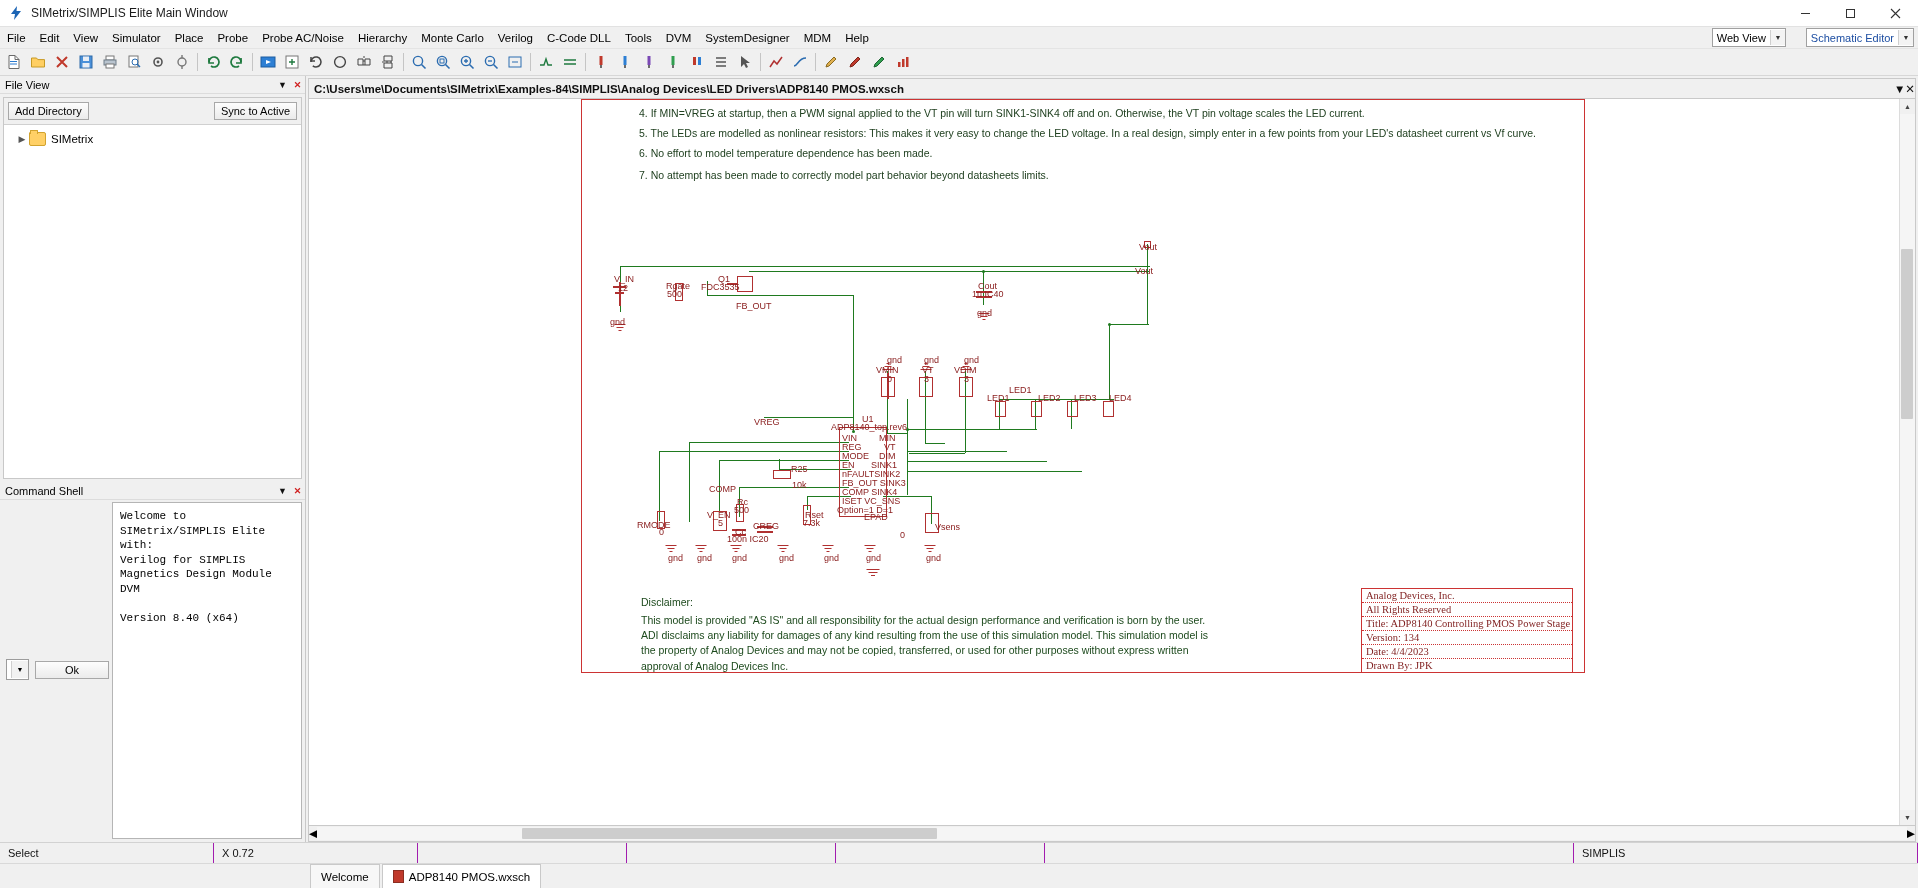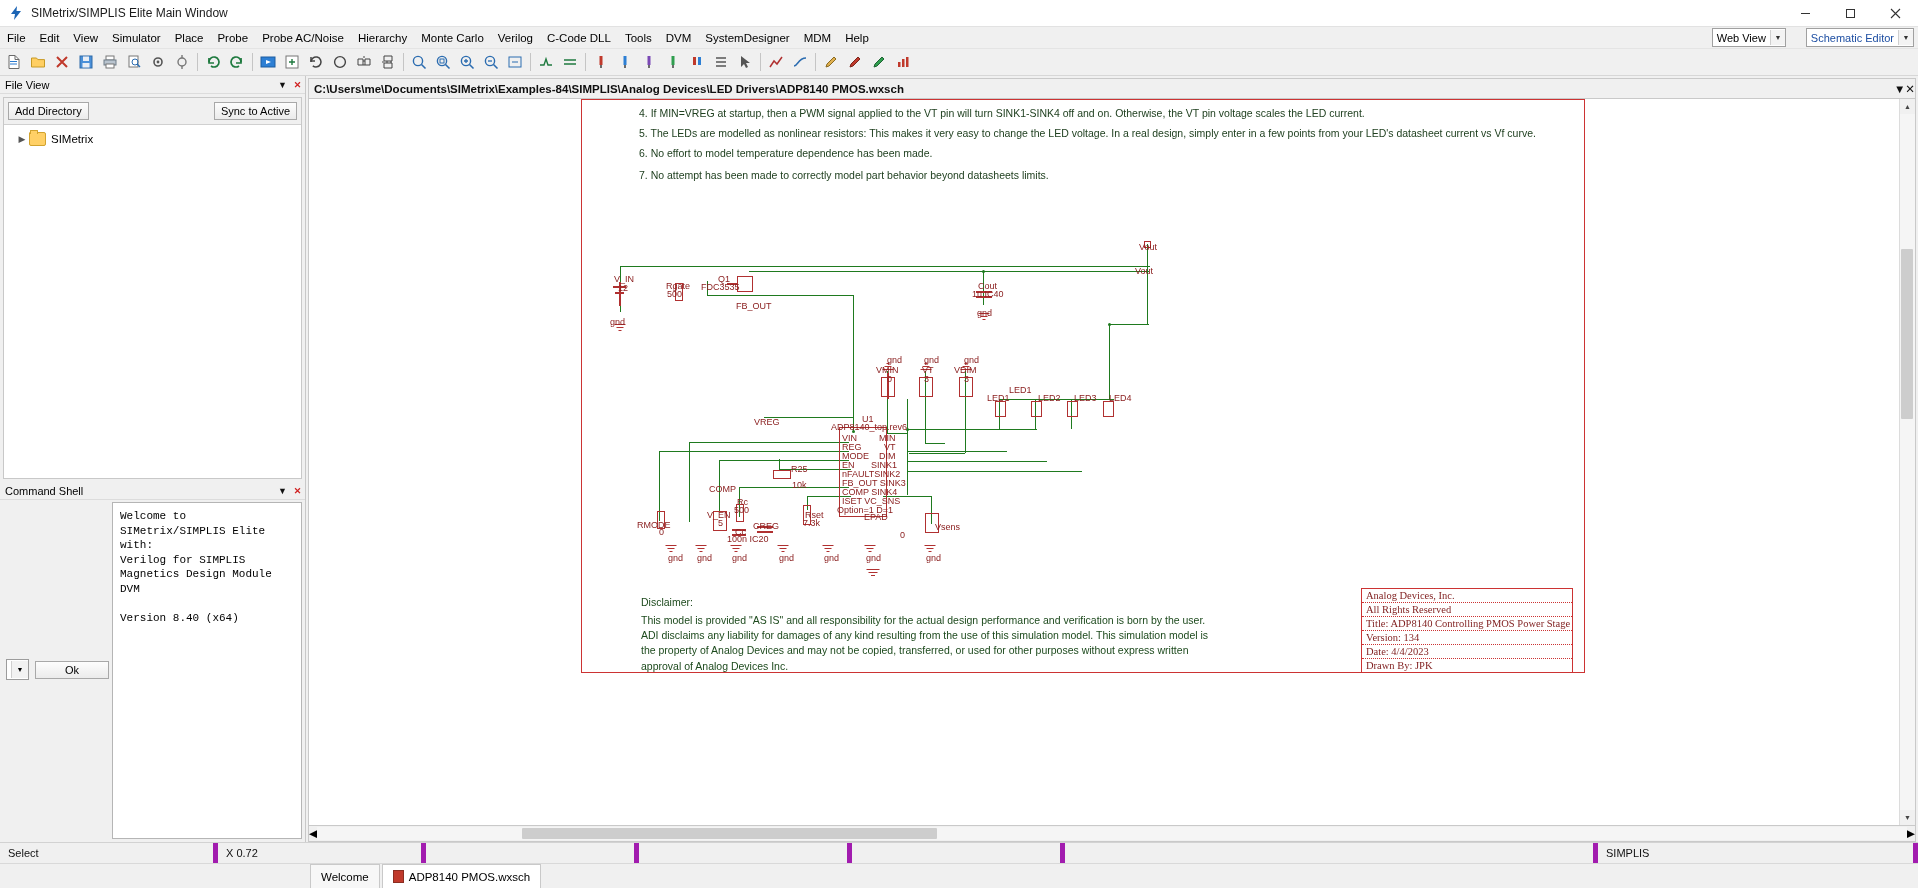--- a/index.html
+++ b/index.html
@@ -393,21 +393,21 @@
   
   .statusbar {
     height: 20px;
     flex: none;
     display: flex; align-items: stretch;
     background: #f0f0f0;
     border-top: 1px solid #d2d2d2;
     font-size: 11px;
   }
   .sb-cell {
-    border-right: 5px solid #a21caf;
+    border-right: 1px solid #a21caf;
     display: flex; align-items: center;
     padding-left: 8px;
     color: #111;
   }
 
   
   .tabbar {
     height: 24px;
     flex: none;
     display: flex; align-items: stretch;

